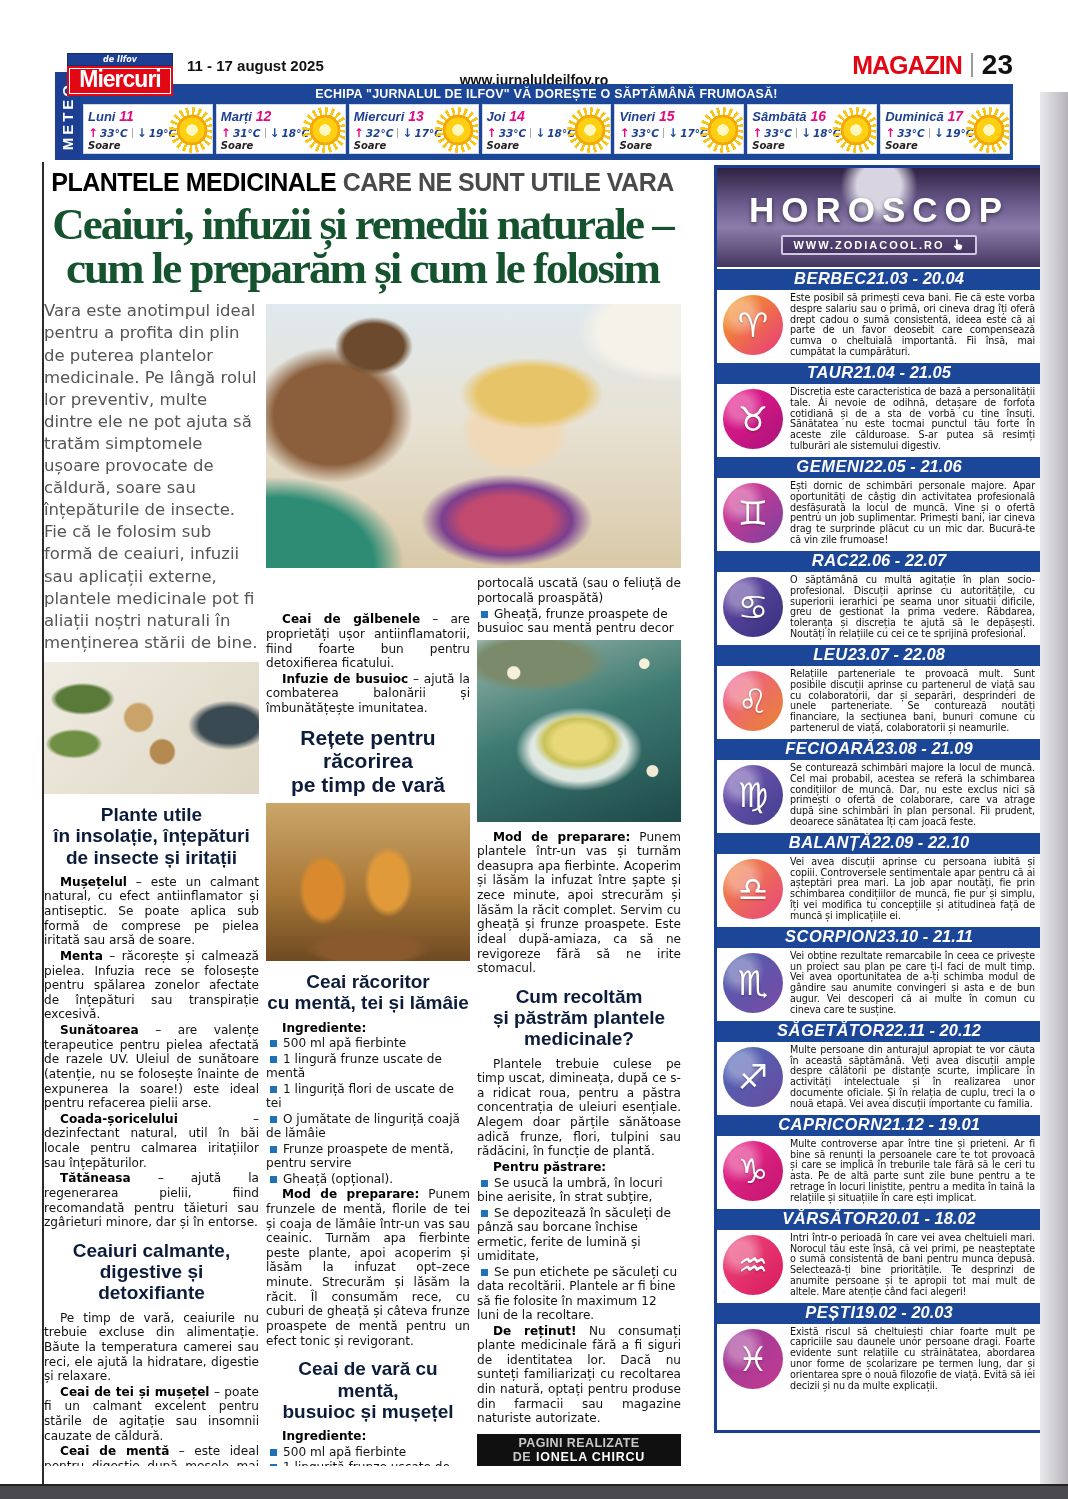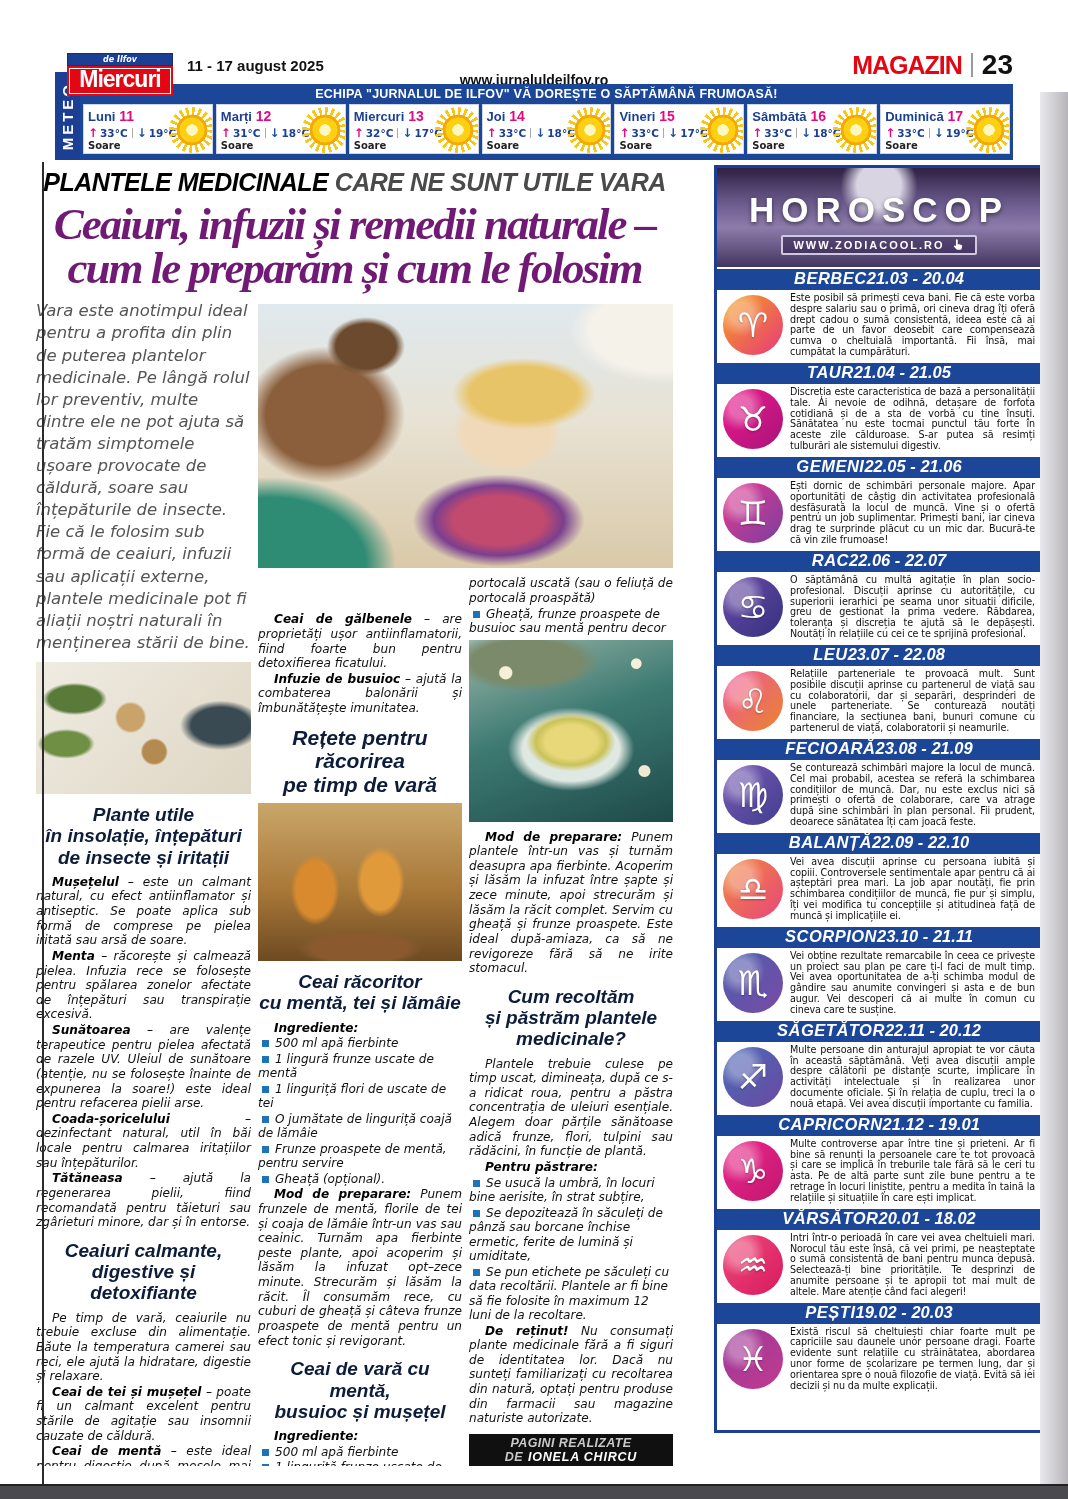--- a/index.html
+++ b/index.html
@@ -25,44 +25,44 @@
   .pageno{font-weight:900;font-size:28px;font-family:"Liberation Sans",sans-serif;}
 
   
   .meteo-tab{position:absolute;left:55px;top:72px;width:25px;height:88px;background:#1c3f94;
              color:#fff;display:flex;align-items:center;justify-content:center;z-index:2;}
   .meteo-tab span{writing-mode:vertical-rl;transform:rotate(180deg);font-weight:bold;
                   font-size:15px;letter-spacing:3px;font-family:"Liberation Sans",sans-serif;}
   .weather-wrap{position:absolute;left:80px;top:84px;width:933px;height:76px;background:#1c4697;}
   .banner{color:#fff;font-weight:bold;font-size:12.5px;text-align:center;padding-top:3px;
           font-family:"Liberation Sans",sans-serif;letter-spacing:.2px;}
-  .wrow{display:flex;gap:3px;padding:3px 3px 0 3px;height:50px;}
+  .wrow{display:flex;gap:3px;padding:3px 3px 0 3px;height:50px;font-style:italic;}
   .wcard{flex:1;background:#fff;position:relative;padding:2px 4px 1px;overflow:hidden;
          border:1px solid #cfd6e8;}
   .wday{font-family:"Liberation Sans",sans-serif;}
   .wname{color:#1c3f94;font-weight:bold;font-size:13px;}
   .wnum{color:#e5097f;font-weight:bold;font-size:14px;}
   .wtemps{font-size:10.5px;font-weight:bold;color:#1c3f94;margin-top:1px;display:flex;
           align-items:center;gap:2px;}
   .up{color:#e5097f;font-size:12px;}
   .down{color:#1d4f9e;font-size:12px;}
   .tsep{width:1px;height:10px;background:#aaa;margin:0 2px;}
   .wcond{font-size:10px;font-weight:bold;color:#222;}
   .sun{position:absolute;right:-3px;top:2px;width:46px;height:46px;border-radius:50%;
        background:radial-gradient(circle,#fff7c0 0 17%,#ffd012 18% 38%,#f5a80a 39% 47%,rgba(0,0,0,0) 48%),
                   repeating-conic-gradient(#f8c715 0deg 8deg,rgba(0,0,0,0) 8deg 18deg);}
 
   
-  .article{position:absolute;left:36px;top:166px;width:637px;height:1300px;overflow:hidden;font-style:italic;}
+  .article{position:absolute;left:44px;top:166px;width:637px;height:1300px;overflow:hidden;}
   .kicker{text-align:center;font-family:"Liberation Sans",sans-serif;font-size:25px;
           letter-spacing:-.5px;margin-top:2px;}
   .k1{font-weight:900;color:#000;}
   .k2{font-weight:700;color:#4a4a4a;}
   .headline{font-family:"Liberation Serif",serif;font-weight:700;text-align:center;
-            font-size:45px;line-height:.97;letter-spacing:-2px;margin:6px 0 10px;color:#701a75;}
+            font-size:45px;line-height:.97;letter-spacing:-2px;margin:6px 0 10px;color:#14532d;}
   .cols{display:flex;}
   .col1{width:215px;margin-right:7px;}
   .colwrap{width:415px;display:flex;flex-direction:column;}
   .photo-main{height:264px;margin-bottom:6px;
     background:
       radial-gradient(ellipse 60px 45px at 26% 16%,#6b4a2e 0 50%,rgba(0,0,0,0) 65%),
       radial-gradient(ellipse 130px 110px at 16% 42%,#8b5f3c 0 45%,rgba(0,0,0,0) 62%),
       radial-gradient(ellipse 120px 60px at 64% 34%,#e8c468 0 45%,rgba(0,0,0,0) 60%),
       radial-gradient(ellipse 85px 65px at 60% 48%,#f0d9b8 0 50%,rgba(0,0,0,0) 65%),
       radial-gradient(ellipse 130px 70px at 58% 82%,#c24a6e 0 35%,#7a3f8f 50%,rgba(0,0,0,0) 66%),

